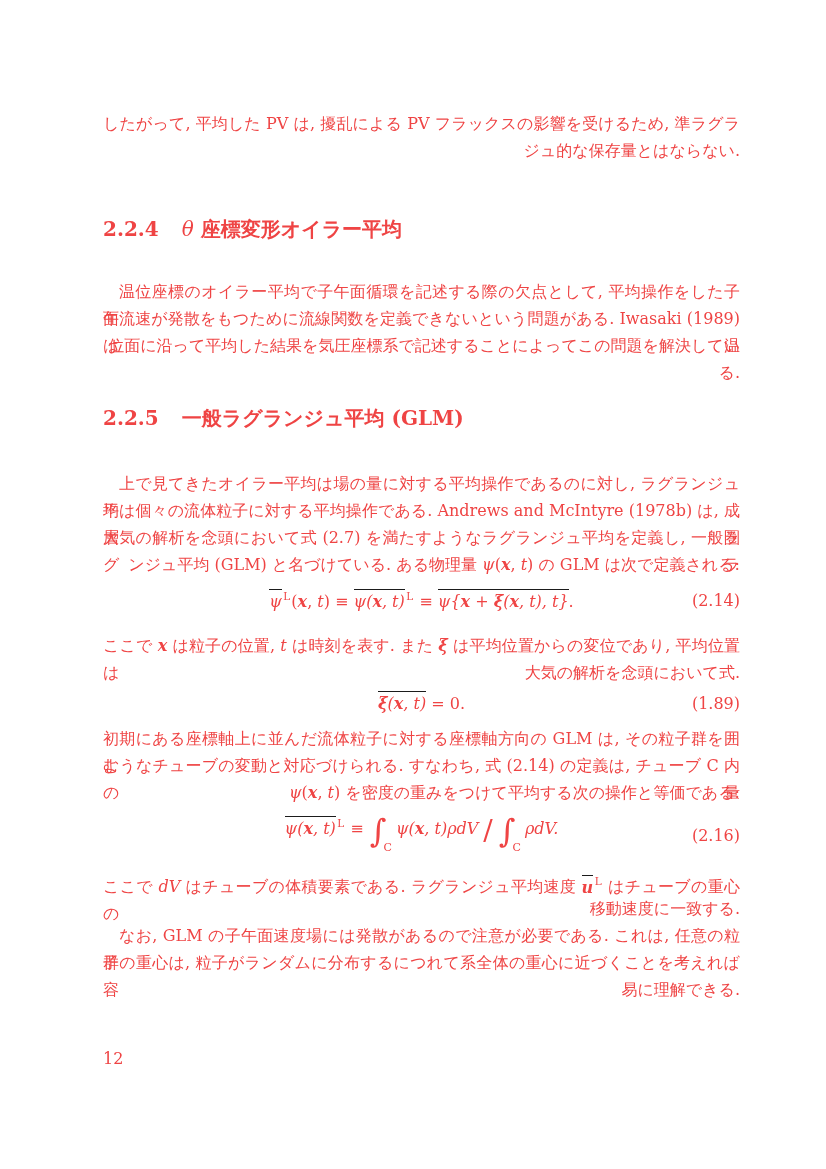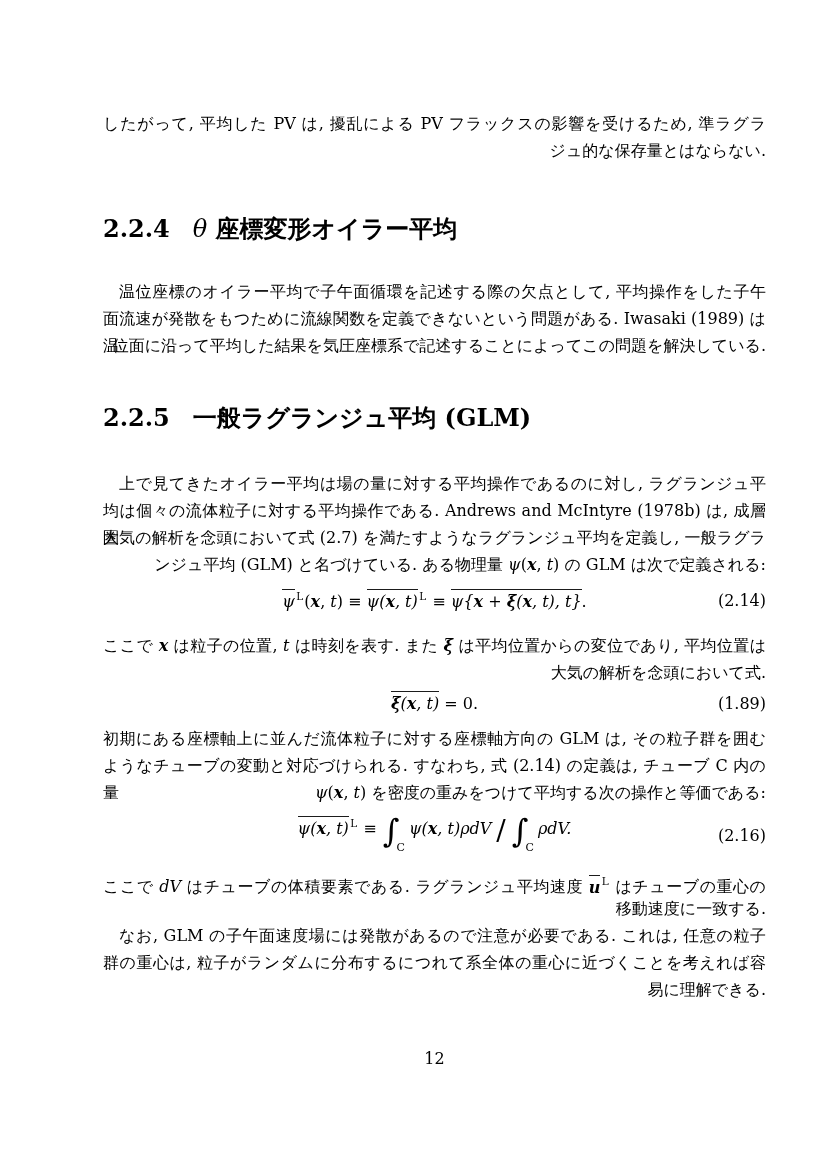--- a/index.html
+++ b/index.html
@@ -2,22 +2,22 @@
 <html><head>
 <meta charset="utf-8">
 <style>
   html, body { margin: 0; padding: 0; background: #e8e8e8; }
   .page {
     position: relative;
     width: 826px; height: 1169px;
     margin: 0 auto;
     background: #ffffff;
     box-sizing: border-box;
-    padding: 110px 60px 0 103px;
-    color: #000000;
+    padding: 110px 86px 0 103px;
+    color: #ef4444;
     font-family: "DejaVu Serif", "Liberation Serif", serif;
     font-size: 16px;
     overflow: hidden;
   }
   .para { margin: 0; }
   .line {
     height: 27px;
     line-height: 27px;
     text-align: justify;
     text-align-last: justify;
@@ -32,21 +32,21 @@
   .sg-ol { border-top: 1.2px solid #1b1b1b; padding-top: 1.5px; }
   .sg-sup { font-size: 10.5px; vertical-align: 7px; font-style: normal; font-weight: normal; margin-left: 1.5px; margin-right: 1px; }
   .sg-int { font-size: 32px; line-height: 0; vertical-align: -8px; margin: 0 1px; font-style: normal; }
   .sg-isub { font-size: 11px; vertical-align: -17px; margin-left: -4px; margin-right: 4px; font-style: normal; }
   .sg-bs { font-size: 28px; line-height: 0; vertical-align: -6px; margin: 0 5px; font-style: normal; }
   .sg-hj { font-weight: bold; font-family: "DejaVu Sans", "Liberation Sans", sans-serif; }
   .sg-hm { font-style: italic; font-family: "DejaVu Serif", serif; }
   .sg-hb { font-weight: bold; font-family: "DejaVu Serif", serif; }
 
   
-  .heading { font-size: 24px; line-height: 26px; height: 26px; }
+  .heading { font-size: 20px; line-height: 26px; height: 26px; }
   .heading .hnum { font-weight: bold; font-family: "DejaVu Serif", serif; margin-right: 23px; }
   .h224 { margin-top: 52px; }
   .h225 { margin-top: 46px; }
 
   
   .p2 { margin-top: 36px; }
   .p3 { margin-top: 39px; }
   .p4 { margin-top: 16px; }
   .p5 { margin-top: 7px; }
   .p6 { margin-top: 6px; }
@@ -66,21 +66,20 @@
   .eq216 { height: 54px; margin-top: 2px; }
   .eqbody { white-space: nowrap; }
   .eqnum {
     position: absolute; right: 0; top: 50%;
     transform: translateY(-50%);
     font-style: normal;
   }
 
   .pagenum {
     margin-top: 46px;
-    text-align: center;
   }
 </style>
 </head>
 <body>
 
 <div class="page">
 
   <div class="para p1">
     <div class="line"><span class="">したがって, 平均した PV は, 擾乱による PV フラックスの影響を受けるため, 準ラグラ</span></div>
     <div class="line last"><span class="">ジュ的な保存量とはならない.</span></div>

